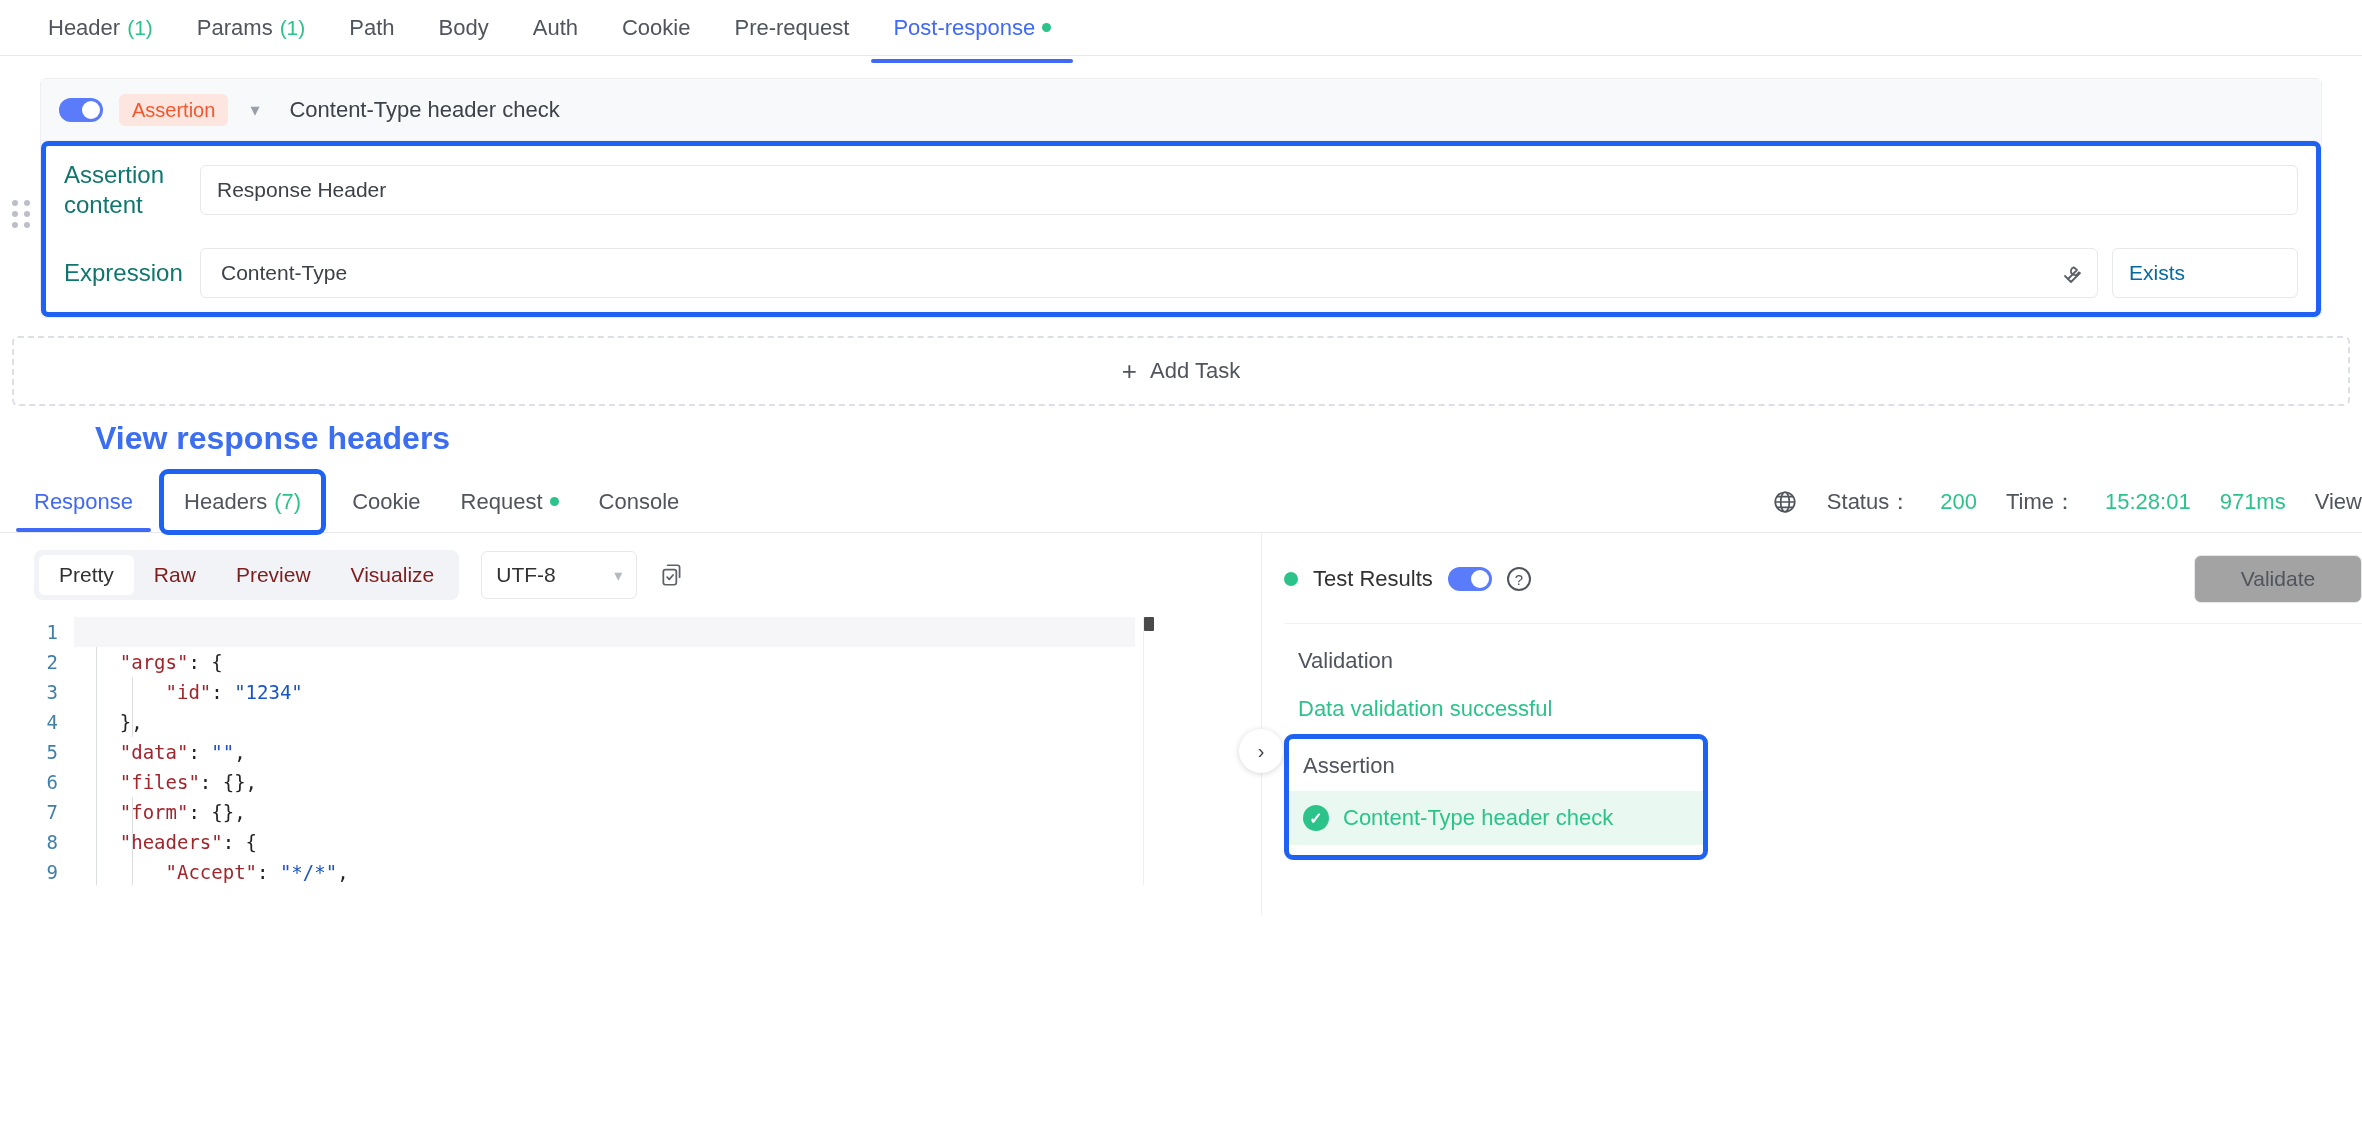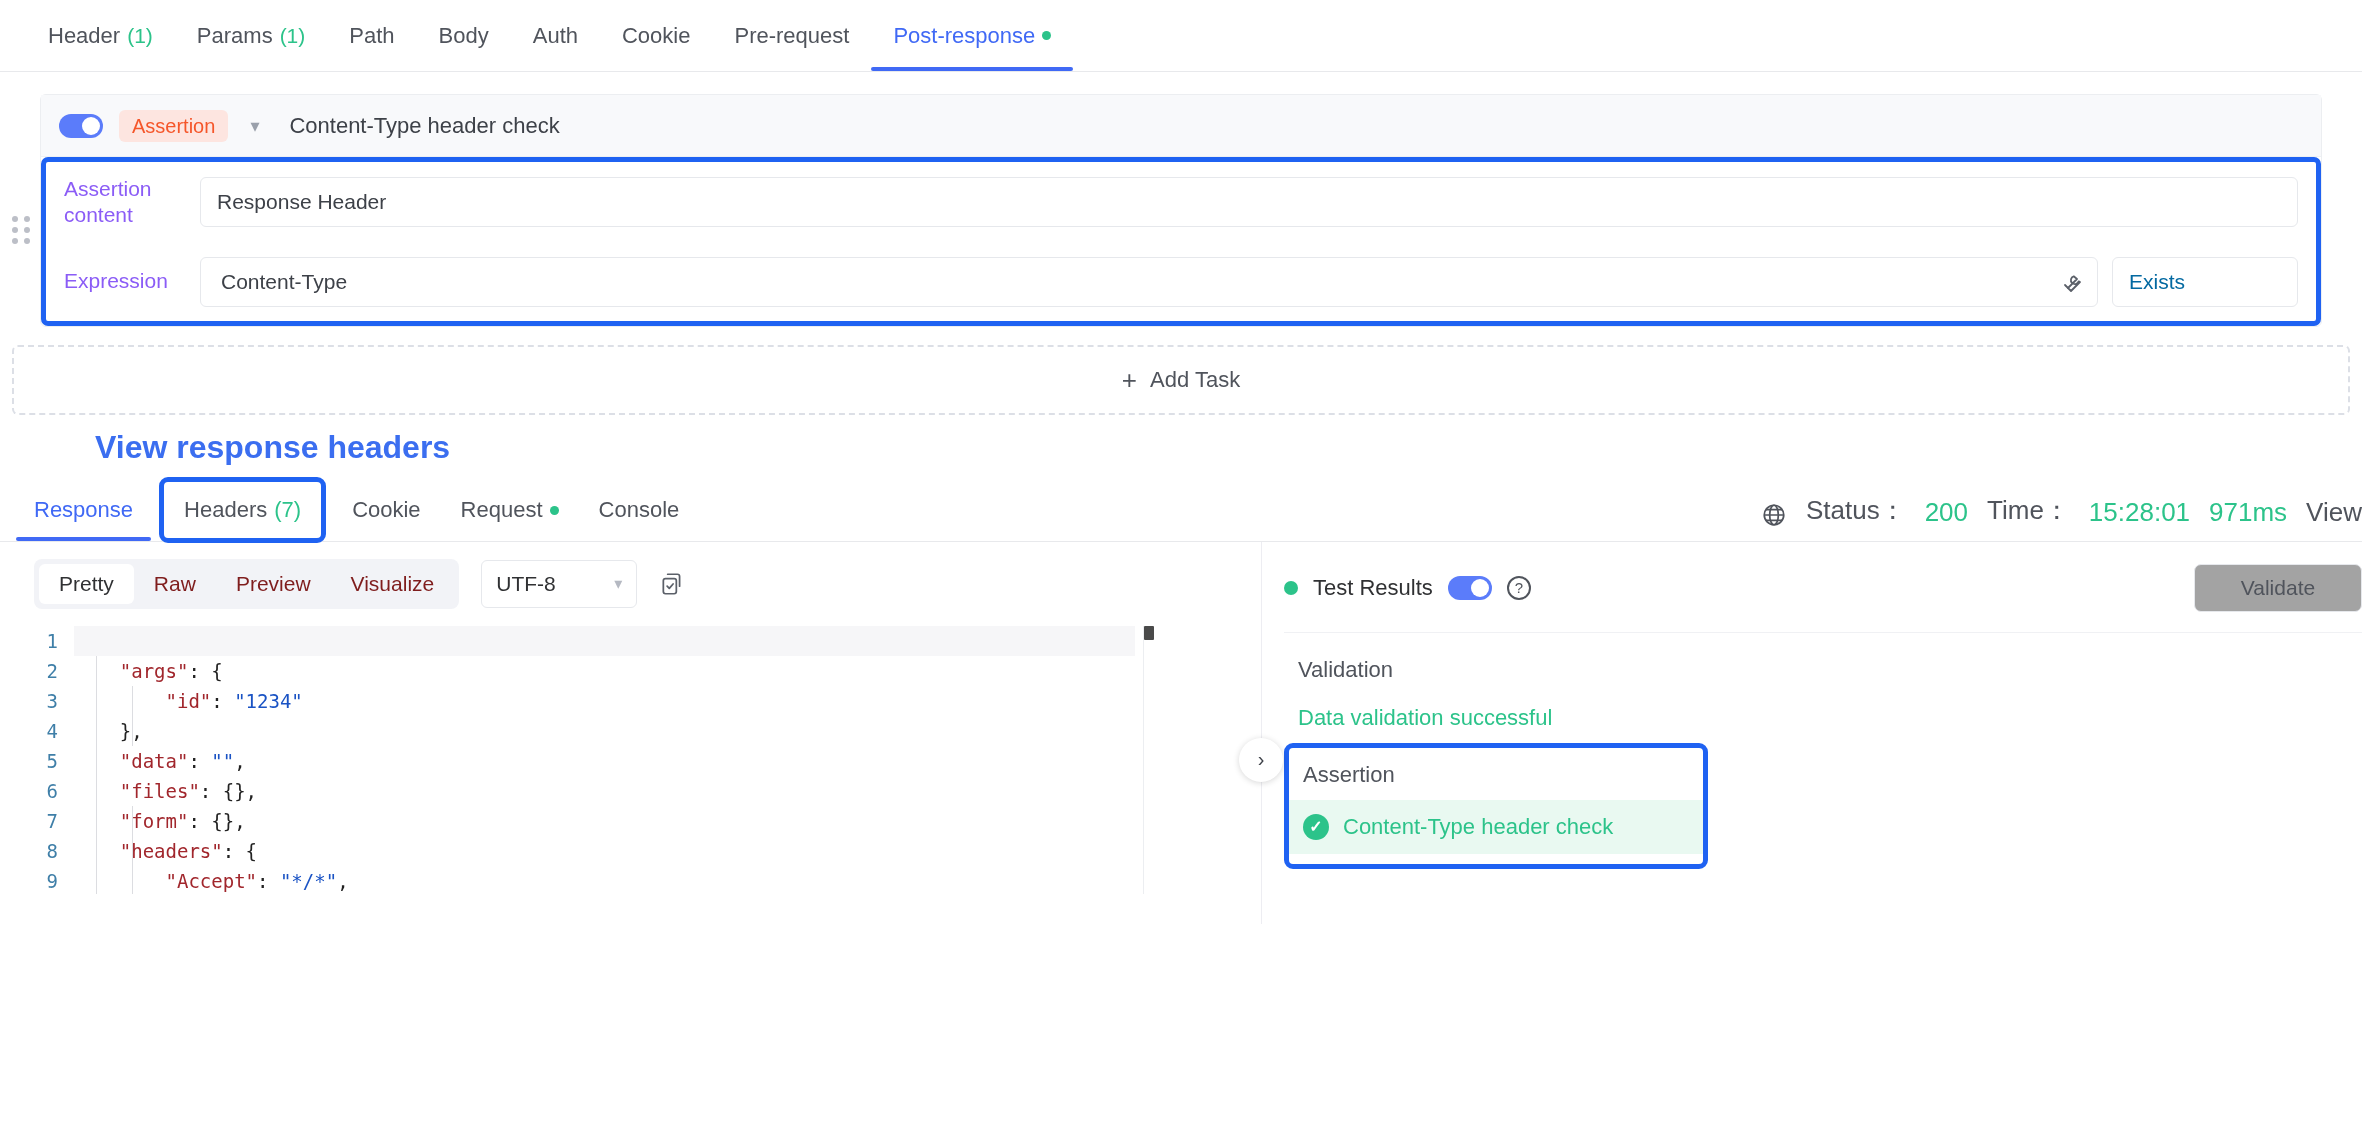--- a/index.html
+++ b/index.html
@@ -8,21 +8,21 @@
     width: 2362px; height: 1148px;
     background: #ffffff;
     font-family: "Liberation Sans", sans-serif;
     color: #303133;
     overflow: hidden;
   }
 
   
   .req-tabbar {
     position: relative;
-    height: 72px;
+    height: 56px;
     display: flex;
     align-items: center;
     padding-left: 26px;
     gap: 0;
     border-bottom: 1px solid #e8e9ec;
     background: #fff;
   }
   .req-tab {
     position: relative;
     font-size: 22px;
@@ -128,22 +128,22 @@
   }
 
   .task-body { padding: 0; }
   .field-row {
     display: flex;
     align-items: center;
     padding: 14px 18px;
     gap: 14px;
   }
   .field-label {
-    font-size: 21px;
-    color: #8b5cf6;
+    font-size: 24px;
+    color: #0f766e;
     width: 122px;
     flex: none;
     line-height: 1.25;
   }
   .field-input {
     flex: 1;
     height: 50px;
     border: 1px solid #e6e8ec;
     border-radius: 6px;
     display: flex;
@@ -236,24 +236,24 @@
     border: 5px solid #1f62f2;
     border-radius: 9px;
     height: 66px;
     margin: 0 6px;
     background: #fff;
     z-index: 3;
   }
   .status-strip {
     margin-left: auto;
     display: flex;
-    align-items: flex-end;
-    gap: 19px;
+    align-items: center;
+    gap: 29px;
     padding-right: 0;
-    font-size: 26px;
+    font-size: 22px;
     color: #50545c;
     white-space: nowrap;
   }
   .status-strip .val { color: #2cc38a; }
   .globe {
     width: 26px; height: 26px; color: #50545c; flex:none;
   }
 
   
   .split {

